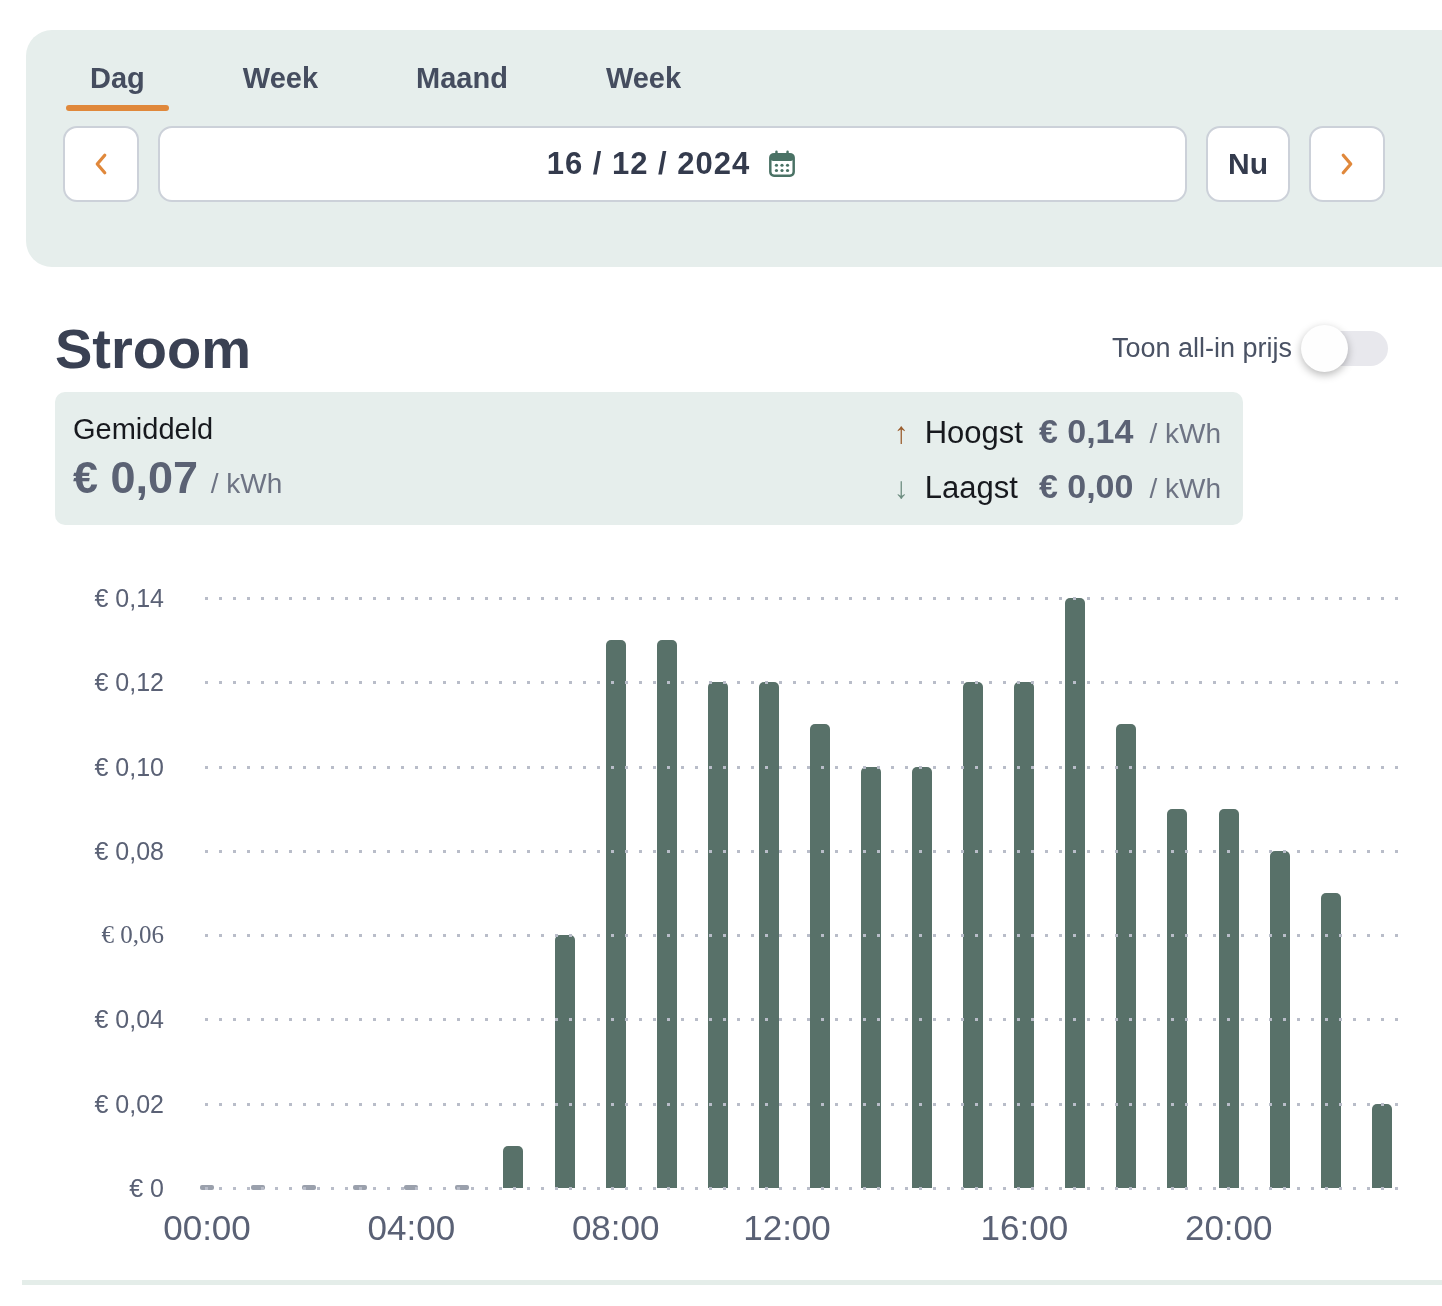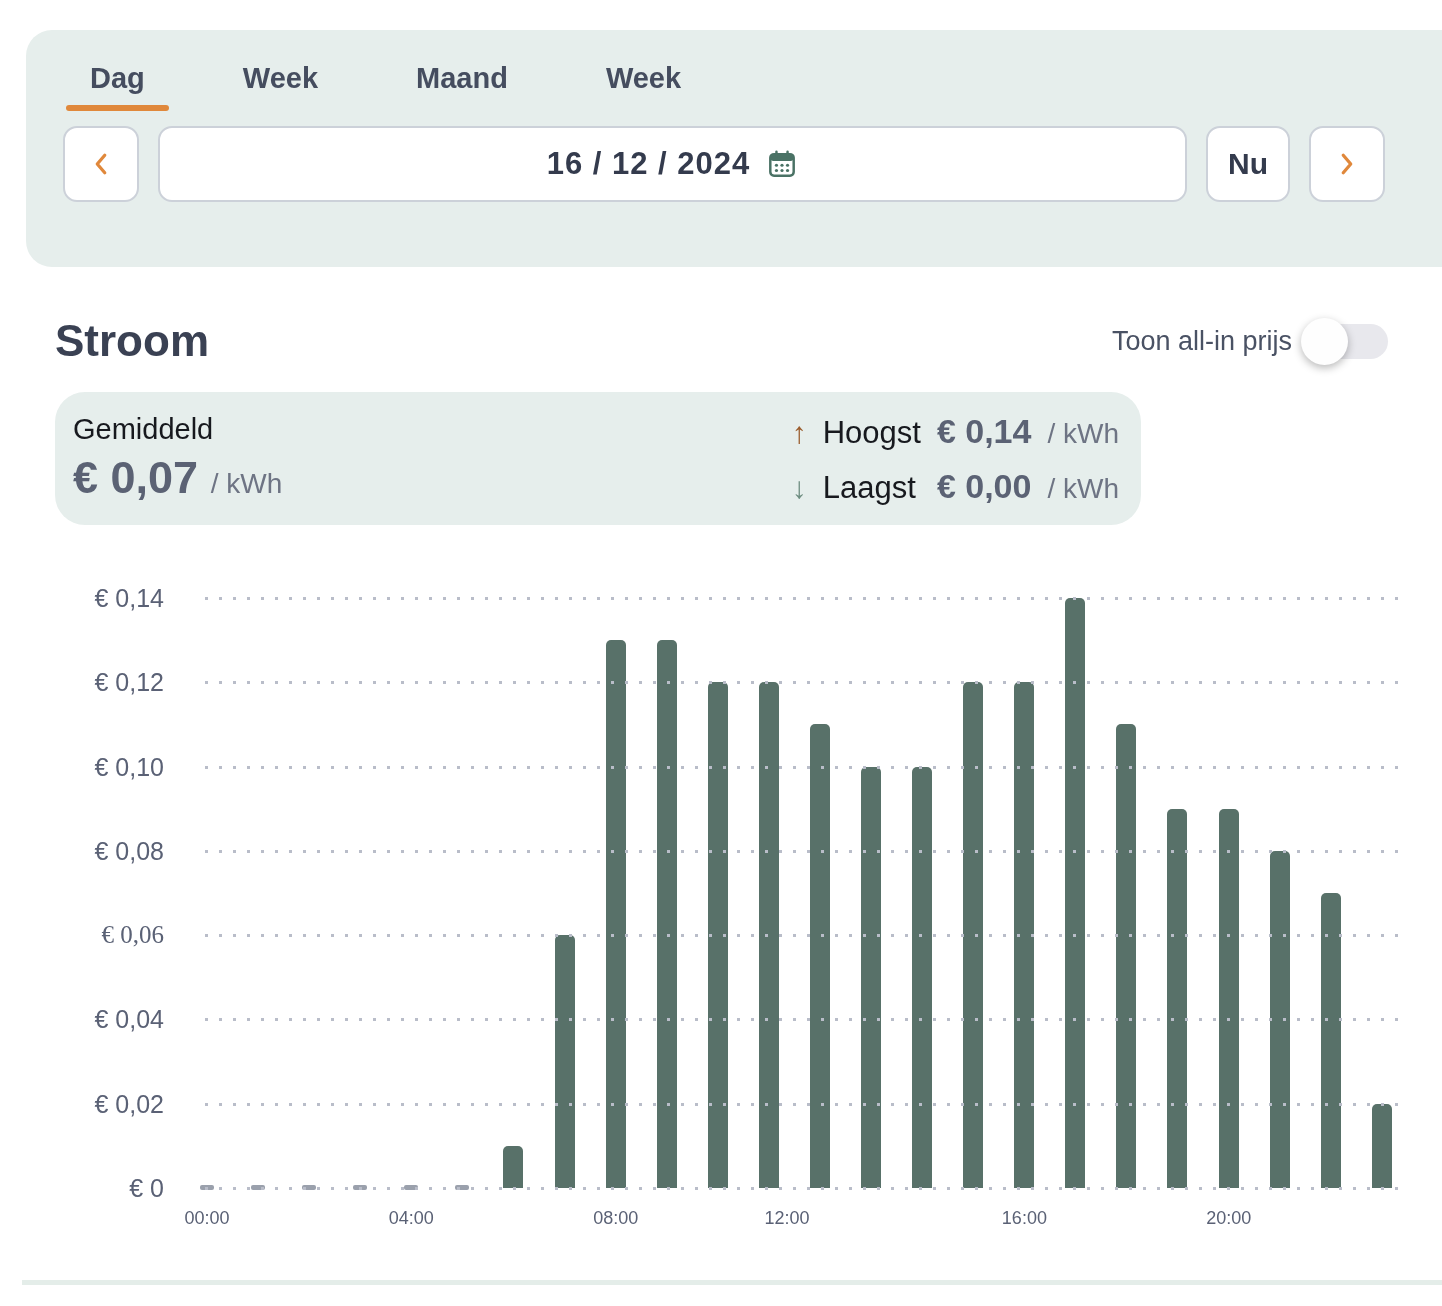--- a/index.html
+++ b/index.html
@@ -24,31 +24,31 @@
     border-radius:14px; display:flex; align-items:center; justify-content:center; gap:16px;
     cursor:pointer; }
   .date-text { font-size:31px; font-weight:700; color:#343b4d; letter-spacing:1px; }
   .now-btn { width:84px; height:76px; background:#ffffff; border:2px solid #ccd1d9;
     border-radius:14px; display:flex; align-items:center; justify-content:center;
     font-size:30px; font-weight:700; color:#343b4d; cursor:pointer; }
 
   
   .title-row { position:absolute; left:55px; right:54px; top:316px;
     display:flex; align-items:center; justify-content:space-between; }
-  .section-title { font-size:44px; font-weight:700; color:#3a4153; }
+  .section-title { font-size:56px; font-weight:700; color:#3a4153; }
   .toggle-wrap { display:flex; align-items:center; gap:12px; }
   .toggle-label { font-size:27px; color:#4a5264; }
   .toggle { position:relative; width:84px; height:35px; border-radius:18px;
     background:#e8e8ed; cursor:pointer; }
   .toggle .knob { position:absolute; left:-3px; top:-6px; width:47px; height:47px;
     border-radius:50%; background:#fefefe; box-shadow:0 3px 8px rgba(0,0,0,.28); }
 
   
-  .stats-bar { position:absolute; left:55px; top:392px; width:1086px; height:133px;
-    background:#e6eeec; border-radius:30px; display:flex; align-items:center;
+  .stats-bar { position:absolute; left:55px; top:392px; width:1188px; height:133px;
+    background:#e6eeec; border-radius:10px; display:flex; align-items:center;
     justify-content:space-between; padding:0 22px 0 18px; }
   .avg-label { font-size:29px; color:#17191e; margin-bottom:6px; }
   .avg-value { font-size:45px; font-weight:700; color:#5b6274; }
   .unit { font-size:28px; font-weight:400; color:#6e7484; }
   .minmax { display:grid; grid-template-columns:auto auto auto auto; column-gap:16px;
     row-gap:16px; align-items:baseline; }
   .mm-arrow { font-size:30px; justify-self:center; }
   .mm-arrow.up { color:#9a5c2c; }
   .mm-arrow.down { color:#6d8d80; }
   .mm-label { font-size:31px; color:#17191e; }
@@ -59,21 +59,21 @@
   .gridline { position:absolute; left:205px; right:44px; height:3px;
     background-image:repeating-linear-gradient(90deg,#b9bdc9 0 3px,transparent 3px 14px); }
   .ytick { position:absolute; left:0; width:164px; text-align:right;
     font-size:25px; color:#5a6175; }
   .bars { position:absolute; left:197px; bottom:65px; width:1195px; height:590px;
     display:flex; align-items:flex-end; justify-content:space-between; }
   .slot { width:20px; display:flex; justify-content:center; align-items:flex-end; }
   .bar { width:20px; background:#587169; border-radius:5px 5px 0 0; cursor:pointer; }
   .bar.zero { width:14px; height:5px; background:#9aa0ac; border-radius:2px; margin-bottom:-2px; }
   .xtick { position:absolute; top:610px; width:90px; text-align:center;
-    font-size:18px; color:#5a6175; }
+    font-size:35px; color:#5a6175; }
 
   .bottom-divider { position:absolute; left:22px; right:0; top:1280px; height:5px;
     background:#e4ede9; }
 </style>
 </head>
 <body>
 
 <div class="page">
 
   <div class="header-card">

